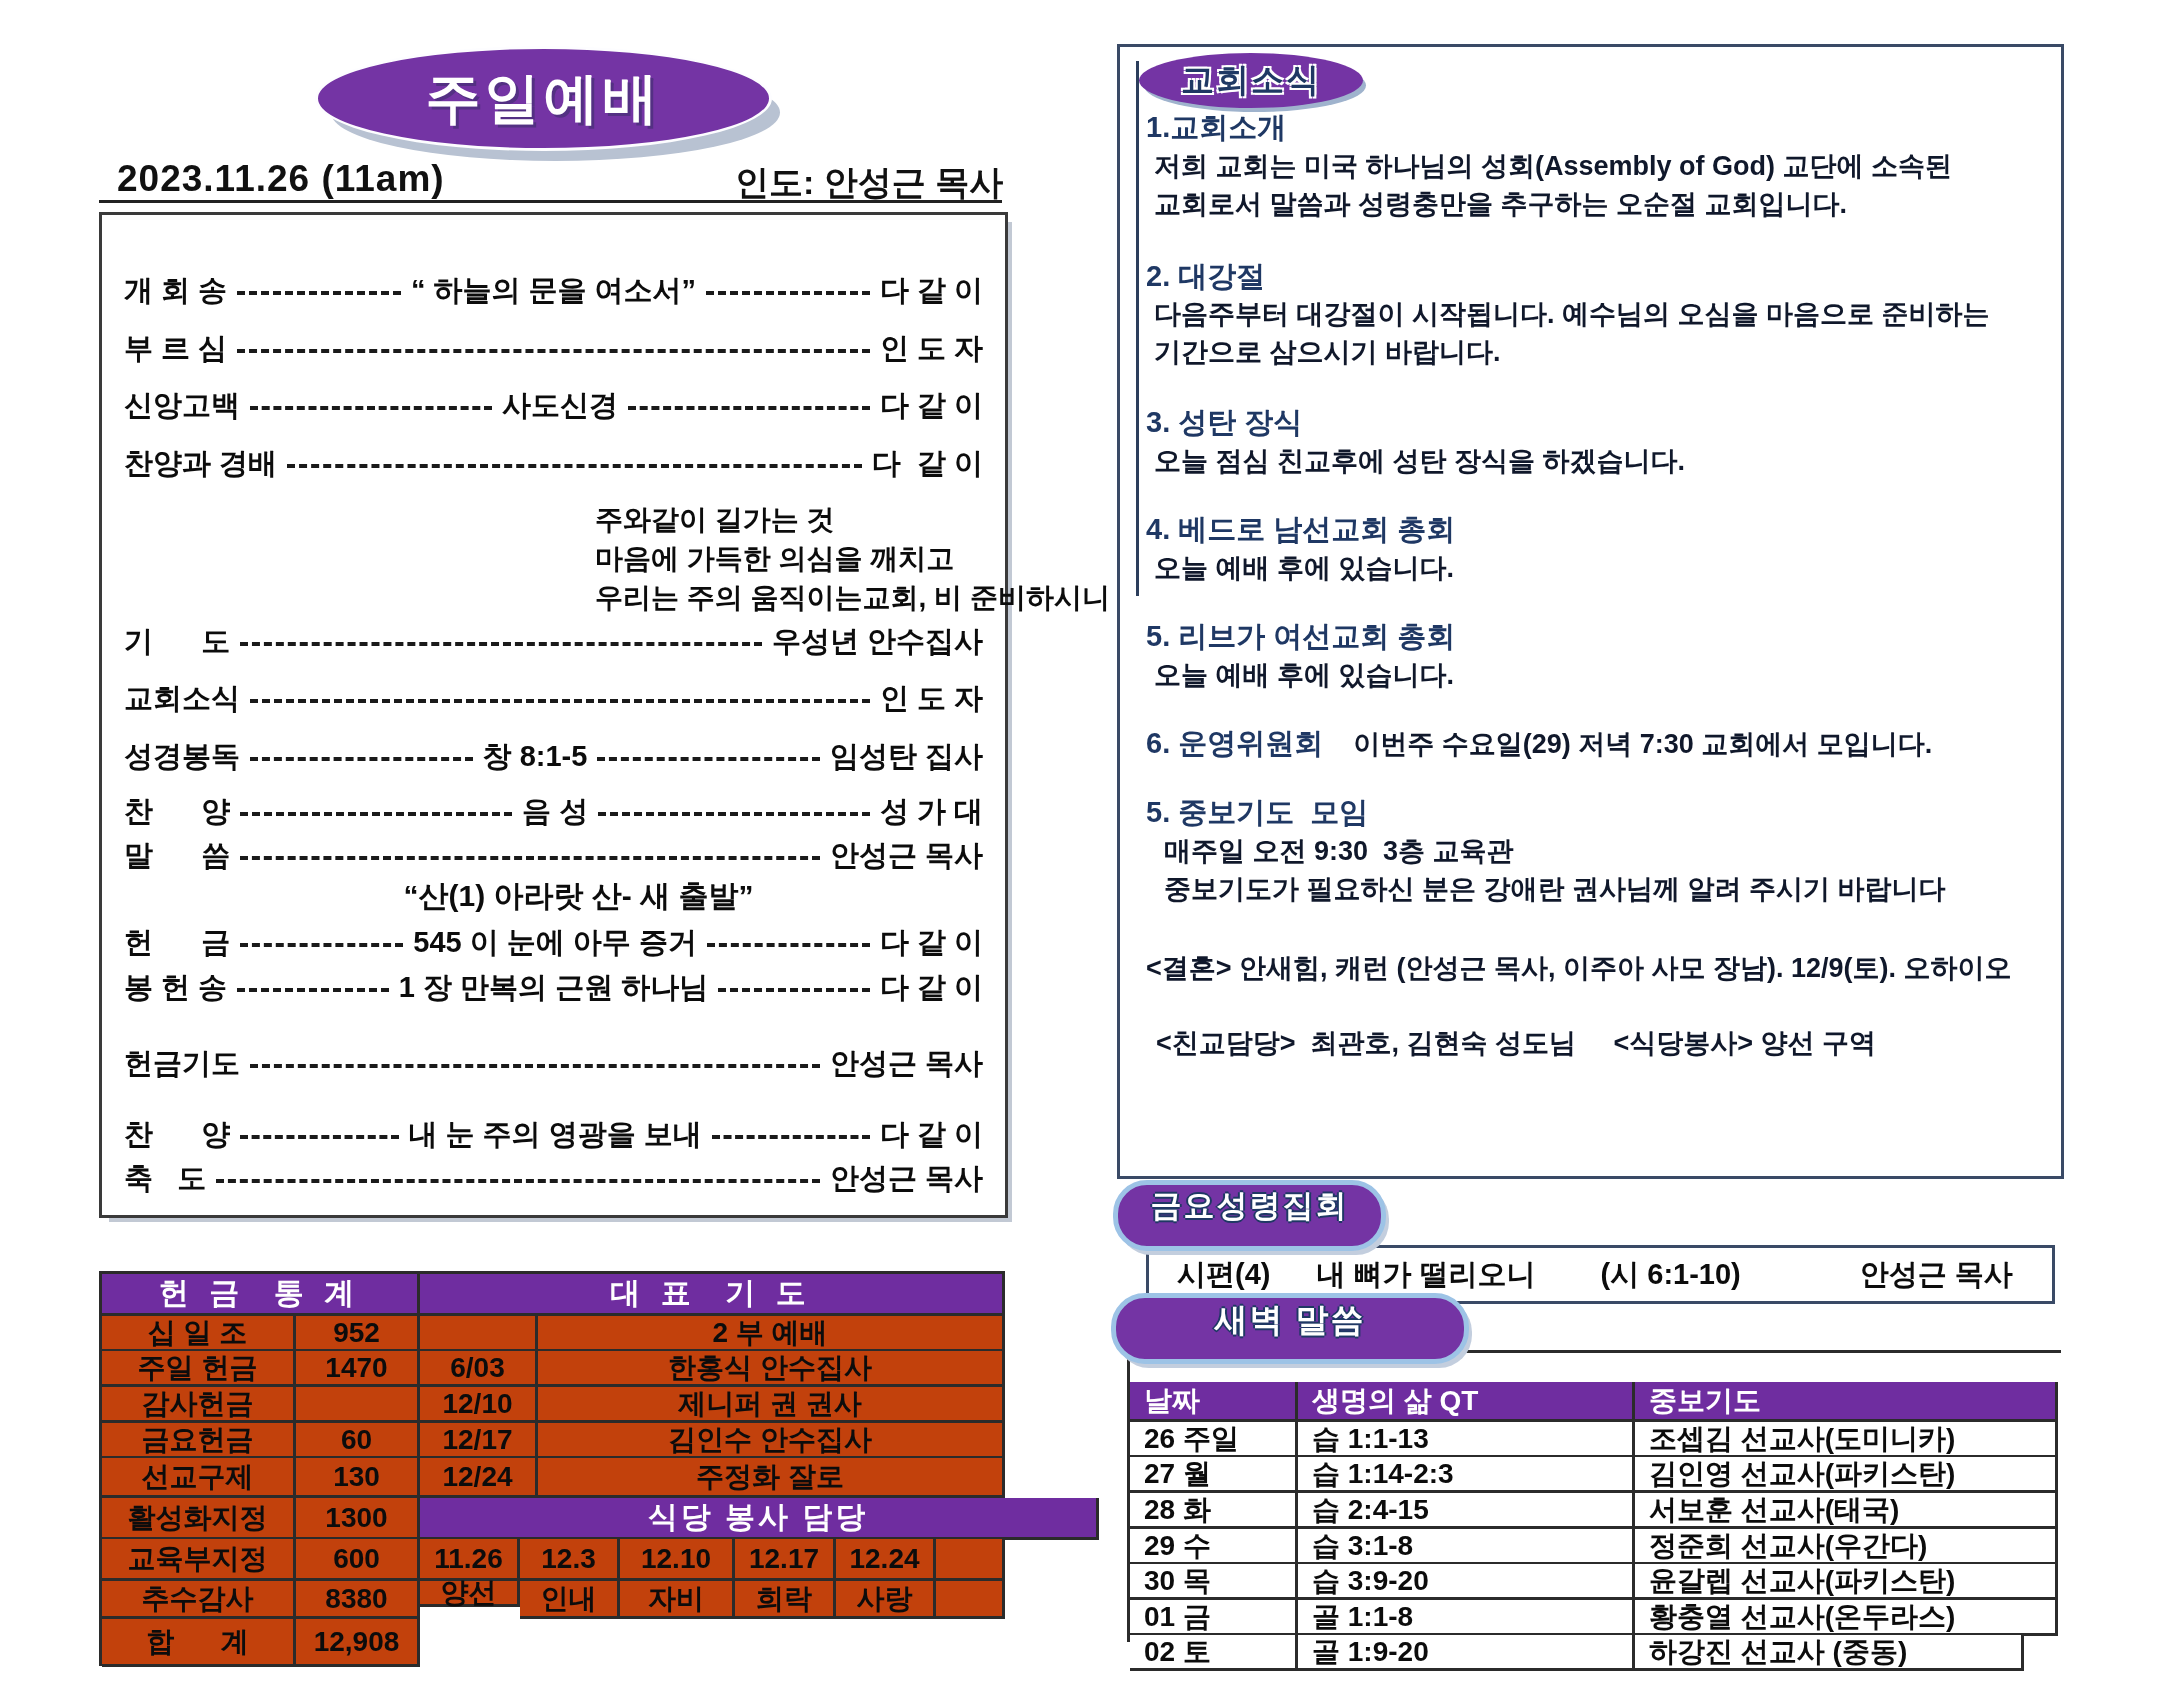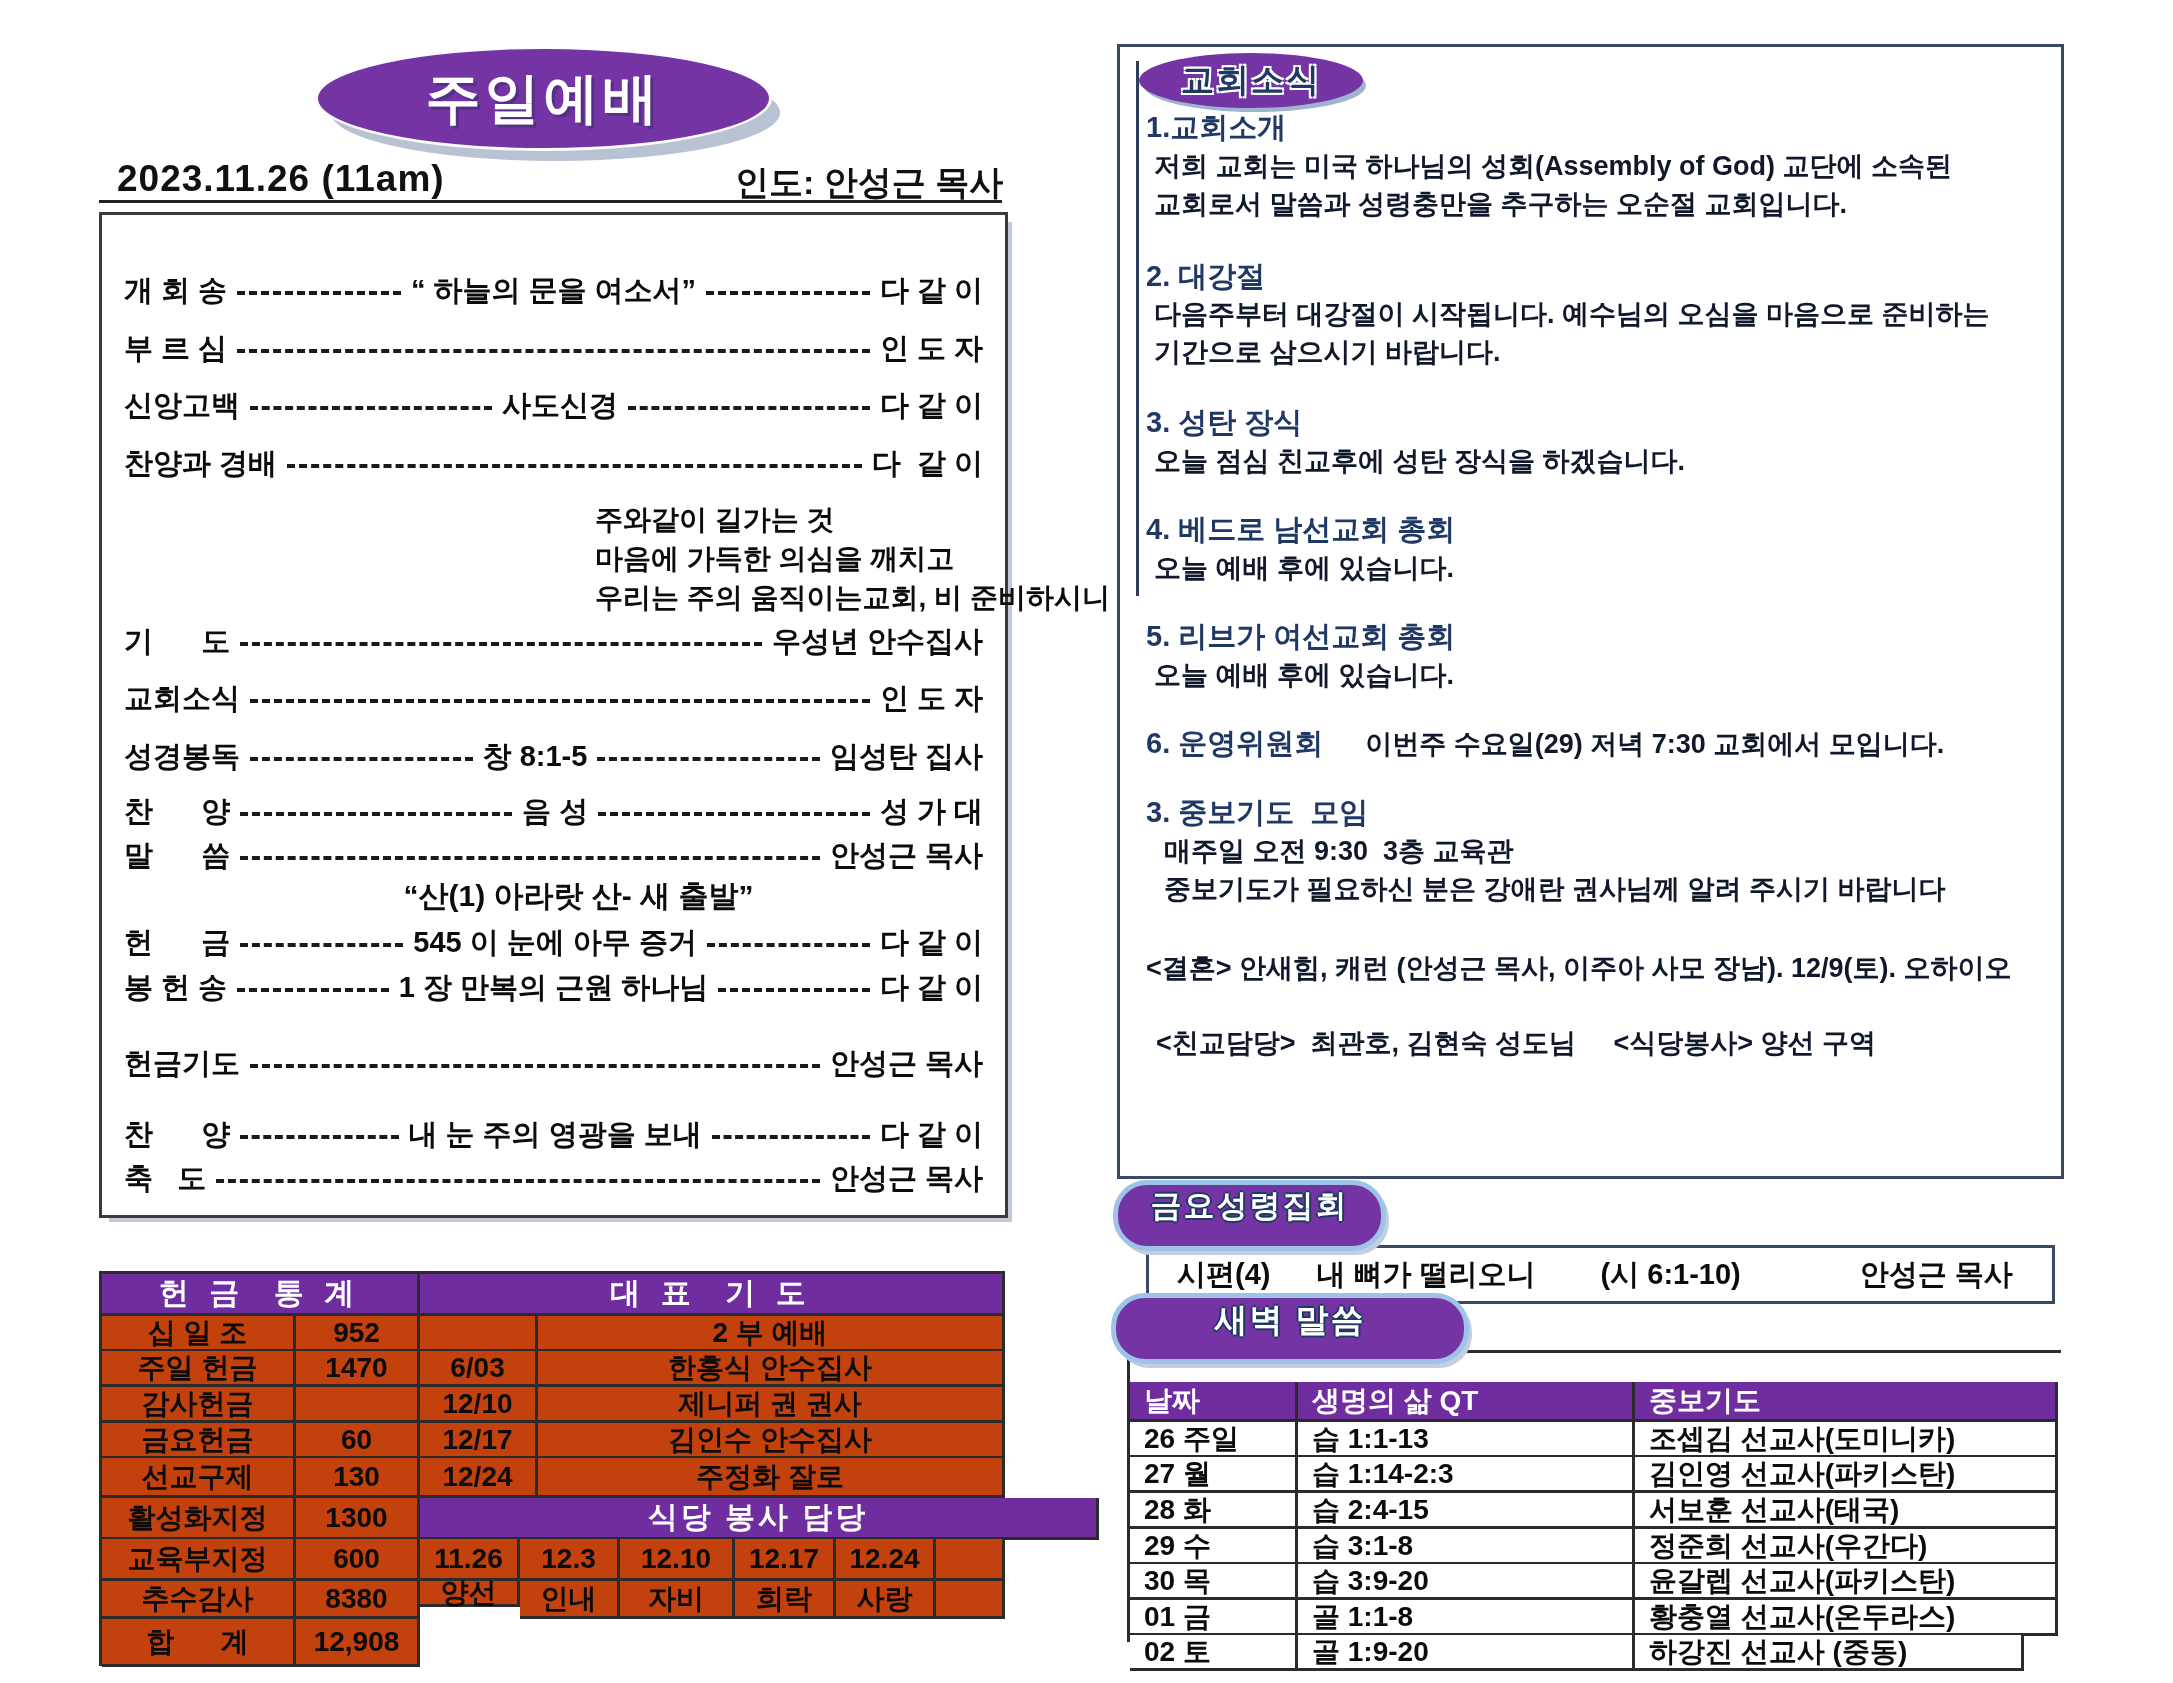--- a/index.html
+++ b/index.html
@@ -41,21 +41,21 @@
   .otable{left:99px;top:1271px;width:903px;height:392px;border-top:3px solid #2b2b2b;border-left:3px solid #2b2b2b;background:#fff;}
   .ocell{position:absolute;box-sizing:border-box;border-right:3px solid #2b2b2b;border-bottom:3px solid #2b2b2b;
          display:flex;align-items:center;justify-content:center;font-size:28px;font-weight:700;color:#0c0c0c;background:#c2410c;}
   .phead{background:#6F2DA0;color:#fff;font-size:30px;font-weight:800;letter-spacing:6px;}
 
   
   .news-box{left:1117px;top:44px;width:941px;height:1129px;border:3px solid #3A4A66;background:#fff;}
   .news-inner-line{position:absolute;left:16px;top:14px;width:3px;height:535px;background:#2c3e5c;}
   .ntitle{position:absolute;left:26px;font-size:29px;font-weight:800;color:#1F3864;white-space:pre;}
   .nbody{position:absolute;left:34px;font-size:27px;font-weight:600;color:#10182b;white-space:pre;}
-  .ninline{position:absolute;left:26px;display:flex;gap:42px;align-items:baseline;}
+  .ninline{position:absolute;left:26px;display:flex;gap:30px;align-items:baseline;}
   .ninline .t{font-size:29px;font-weight:800;color:#1F3864;white-space:pre;}
   .ninline .b{font-size:27px;font-weight:600;color:#10182b;white-space:pre;}
 
   .friday-oval{left:1113px;top:1180px;width:263px;height:61px;}
   .friday-oval span{font-size:31px;}
   .friday-box{left:1146px;top:1245px;width:909px;height:59px;border:3px solid #3A4A66;background:#fff;
               display:flex;align-items:center;padding-left:28px;box-sizing:border-box;}
   .friday-box span{font-size:29px;font-weight:700;color:#0c0c0c;white-space:pre;}
 
   .dawn-oval{left:1111px;top:1293px;width:348px;height:61px;}
@@ -249,21 +249,21 @@
     <div class="nbody" style="top:503px">오늘 예배 후에 있습니다.</div>
 
     <div class="ntitle" style="top:570px">5. 리브가 여선교회 총회</div>
     <div class="nbody" style="top:610px">오늘 예배 후에 있습니다.</div>
 
     <div class="ninline" style="top:677px">
       <span class="t">6. 운영위원회</span>
       <span class="b">이번주 수요일(29) 저녁 7:30 교회에서 모입니다.</span>
     </div>
 
-    <div class="ntitle" style="top:746px">3. 중보기도  모임</div>
+    <div class="ntitle" style="top:746px">5. 중보기도  모임</div>
     <div class="nbody" style="top:786px;left:44px">매주일 오전 9:30  3층 교육관</div>
     <div class="nbody" style="top:824px;left:44px">중보기도가 필요하신 분은 강애란 권사님께 알려 주시기 바랍니다</div>
 
     <div class="nbody" style="top:903px;left:26px">&lt;결혼&gt; 안새힘, 캐런 (안성근 목사, 이주아 사모 장남). 12/9(토). 오하이오</div>
     <div class="nbody" style="top:978px;left:36px">&lt;친교담당&gt;  최관호, 김현숙 성도님     &lt;식당봉사&gt; 양선 구역</div>
   </div>
 
   <div class="abs news-oval">
     <span>교회소식</span>
   </div>

